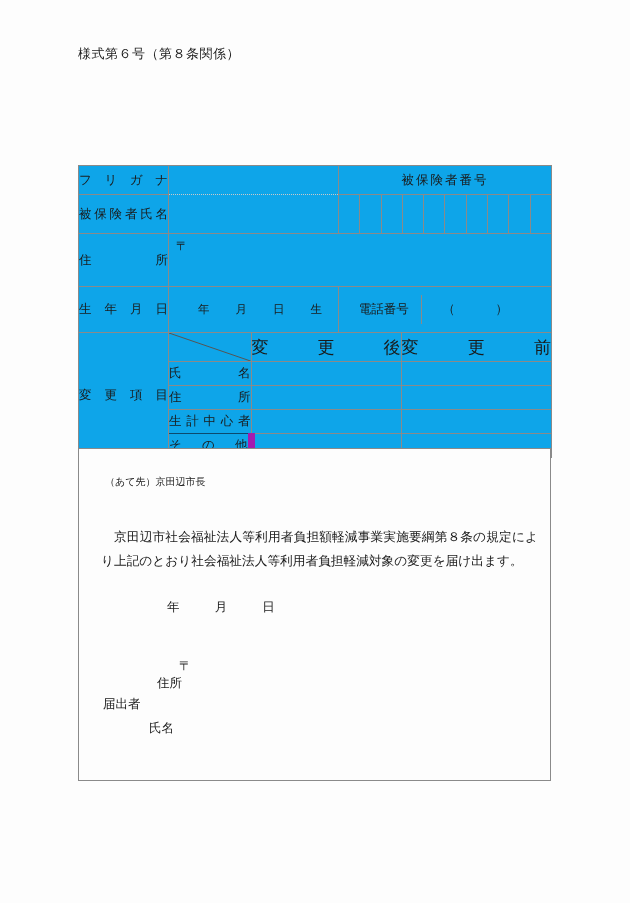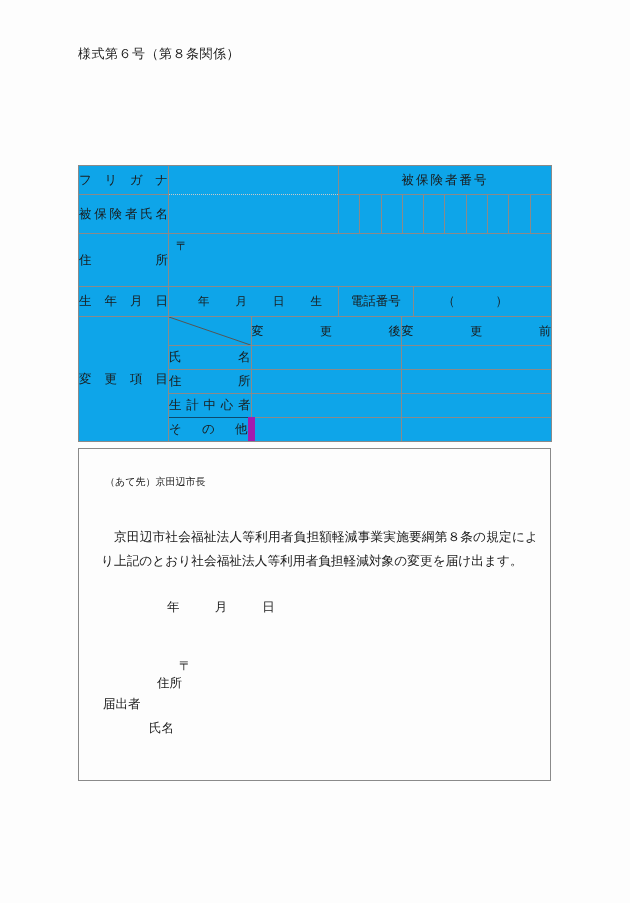--- a/index.html
+++ b/index.html
@@ -147,21 +147,21 @@
     inset: 0;
     width: 100%;
     height: 100%;
     display: block;
   }
   .chg-head {
     text-align: justify;
     text-align-last: justify;
     padding: 0 7px;
     white-space: nowrap;
-    font-size: 12px;
+    font-size: 17px;
     margin-left: 23px;
   }
   .r-chg td { height: 23px; }
   .sub-lbl {
     text-align: justify;
     text-align-last: justify;
     padding: 0 7px;
     white-space: nowrap;
     font-size: 12.5px;
   }
@@ -277,21 +277,21 @@
       <tr class="r-birth">
         <td class="lbl">生年月日</td>
         <td>
           <div class="birth-blanks">
             <span>年</span>
             <span>月</span>
             <span>日</span>
             <span>生</span>
           </div>
         </td>
-        <td style="padding:0">
+        <td style="padding:8px">
           <table style="width:100%;border-collapse:collapse;table-layout:fixed">
             <colgroup>
                 <col style="width:74px">
                 <col>
               </colgroup>
             <tbody>
                 <tr>
               <td class="lbl-center" style="border:none;border-right:1px solid #8a8a8a;height:27px">電話番号</td>
               <td class="tel-val" style="border:none">（　）</td>
             </tr>

